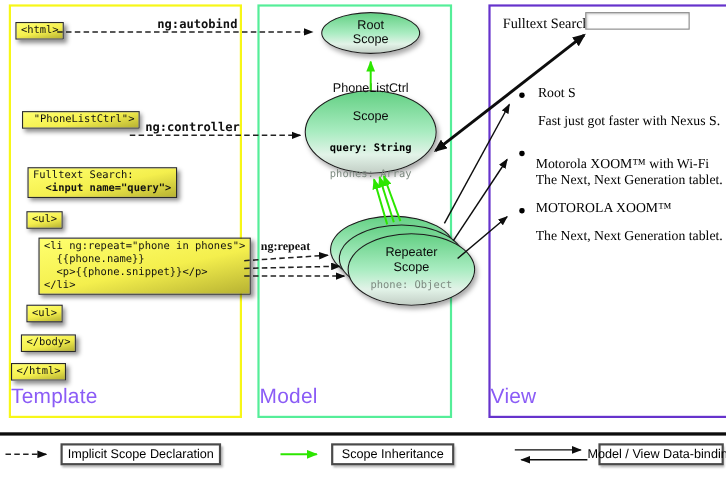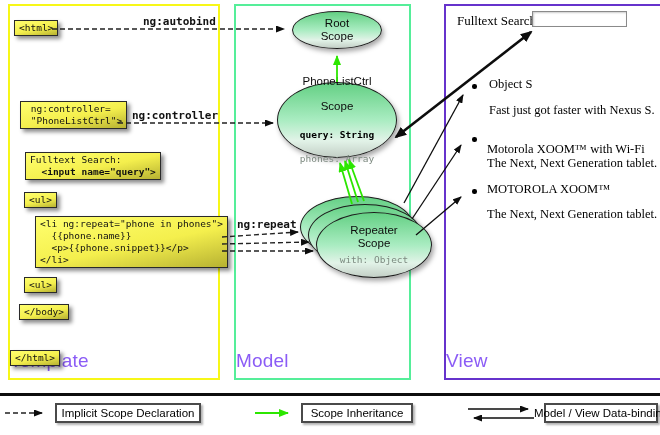--- a/index.html
+++ b/index.html
@@ -68,21 +68,20 @@
   </div>
   <div class="col col-view">
     <div class="col-label">View</div>
   </div>
 
   <div class="code-box" style="left:14px;top:20px;">
     <div class="code-line">&lt;html&gt;</div>
   </div>
 
   <div class="code-box" style="left:20px;top:101px;">
-    <div class="code-line"> ng:controller=</div>
     <div class="code-line"> "PhoneListCtrl"&gt;</div>
   </div>
 
   <div class="code-box" style="left:25px;top:152px;">
     <div class="code-line">Fulltext Search:</div>
     <div class="code-line bold">  &lt;input name="query"&gt;</div>
   </div>
 
   <div class="code-box" style="left:24px;top:192px;">
     <div class="code-line">&lt;ul&gt;</div>
@@ -96,53 +95,53 @@
   </div>
 
   <div class="code-box" style="left:24px;top:277px;">
     <div class="code-line">&lt;ul&gt;</div>
   </div>
 
   <div class="code-box" style="left:19px;top:304px;">
     <div class="code-line">&lt;/body&gt;</div>
   </div>
 
-  <div class="code-box" style="left:10px;top:330px;margin-top:20px;">
+  <div class="code-box" style="left:10px;top:330px;">
     <div class="code-line">&lt;/html&gt;</div>
   </div>
 
   <div class="edge-label" style="left:143px;top:15px;">ng:autobind</div>
   <div class="edge-label" style="left:132px;top:109px;">ng:controller</div>
-  <div class="edge-label" style="left:237px;top:218px;">ng:repeat</div>
+  <div class="edge-label" style="left:237px;top:218px;font-family:Liberation Serif, serif;">ng:repeat</div>
 
   <div class="scope" style="left:292px;top:11px;width:90px;height:38px;">
     <div class="scope-title">Root</div>
     <div class="scope-title">Scope</div>
   </div>
 
   <div class="scope" style="left:277px;top:82px;width:120px;height:76px;gap:12px;">
     <div class="scope-title">PhoneListCtrl</div>
     <div class="scope-title">Scope</div>
     <div class="scope-prop bold" style="margin-top:4px;">query: String</div>
     <div class="scope-prop gray">phones: Array</div>
   </div>
 
   <div class="scope" style="left:300px;top:196px;width:114px;height:62px;"></div>
   <div class="scope" style="left:308px;top:204px;width:114px;height:62px;"></div>
   <div class="scope" style="left:316px;top:212px;width:116px;height:66px;">
     <div class="scope-title">Repeater</div>
     <div class="scope-title">Scope</div>
-    <div class="scope-prop gray" style="margin-top:4px;">with: Object</div>
+    <div class="scope-prop gray" style="margin-top:4px;">phone: Object</div>
   </div>
 
   <div class="serif view-search-label">Fulltext Search:</div>
   <input class="view-search-input" type="text" value="" style="">
 
   <div class="bullet-dot" style="left:472px;top:84px;"></div>
-  <div class="serif view-item-title" style="left:489px;top:77px;">Object S</div>
+  <div class="serif view-item-title" style="left:489px;top:77px;">Root S</div>
   <div class="serif view-item-desc" style="left:489px;top:103px;">Fast just got faster with Nexus S.</div>
 
   <div class="bullet-dot" style="left:472px;top:137px;"></div>
   <div class="serif view-item-title" style="left:487px;top:130px;margin-top:12px;">Motorola XOOM™ with Wi-Fi</div>
   <div class="serif view-item-desc" style="left:487px;top:156px;">The Next, Next Generation tablet.</div>
 
   <div class="bullet-dot" style="left:472px;top:189px;"></div>
   <div class="serif view-item-title" style="left:487px;top:182px;">MOTOROLA XOOM™</div>
   <div class="serif view-item-desc" style="left:487px;top:207px;">The Next, Next Generation tablet.</div>
 

